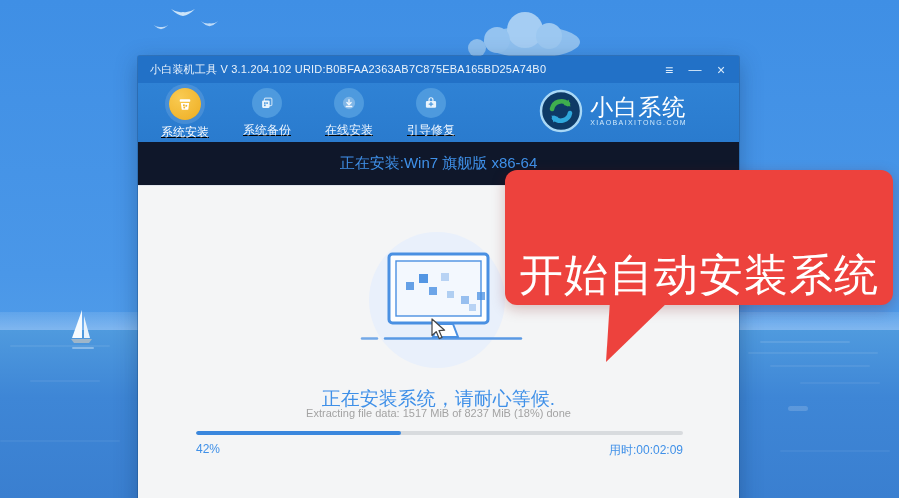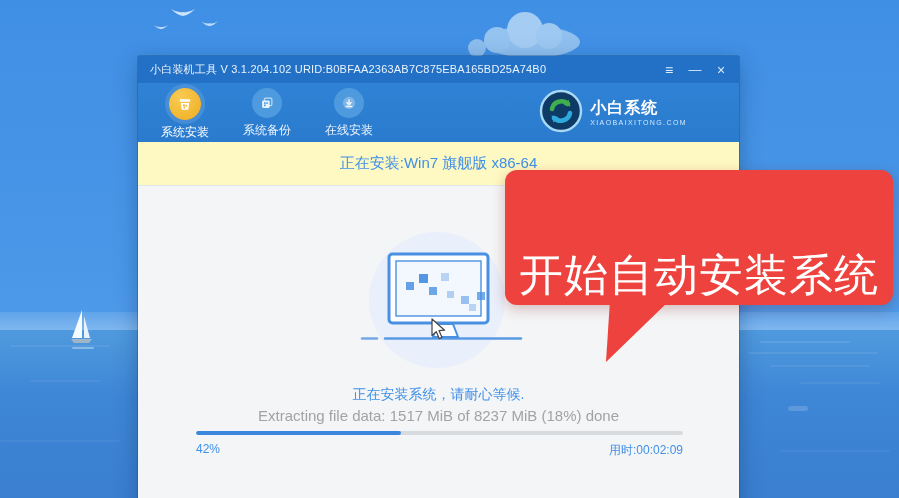--- a/index.html
+++ b/index.html
@@ -30,47 +30,47 @@
               display:flex; align-items:center; padding:0 10px 0 12px; }
   .title-text { color:#eaf3fc; font-size:11px; white-space:nowrap; letter-spacing:.2px; }
   .win-controls { margin-left:auto; display:flex; align-items:center; gap:10px; }
   .win-btn { color:#dcecfb; font-size:14px; line-height:14px; width:16px; text-align:center;
              cursor:default; }
   .win-btn.minimize { font-size:13px; }
 
   .navbar { position:relative; height:59px;
             background:linear-gradient(180deg,#2f82d5 0%,#2a7bce 100%);
             display:flex; align-items:flex-start; padding-left:6px; }
-  .nav-item { width:82px; display:flex; flex-direction:column; align-items:center; padding-top:5px; }
+  .nav-item { width:82px; display:flex; flex-direction:column; align-items:center; padding-top:5px;text-decoration:underline; }
   .nav-circle { width:30px; height:30px; border-radius:50%; background:#4e9ade;
                 display:flex; align-items:center; justify-content:center; }
   .nav-item.active .nav-circle { width:32px; height:32px;
                 background:radial-gradient(circle at 35% 30%,#f9cb52,#eead22);
                 box-shadow:0 0 0 4px rgba(255,255,255,.12); }
   .nav-label { margin-top:4px; color:#eef6ff; font-size:12px; }
   .nav-item.active .nav-label { color:#ffffff; }
 
   .logo { position:absolute; right:52px; top:6px; display:flex; align-items:center; }
   .logo-text { margin-left:7px; }
-  .logo-title { color:#ffffff; font-size:16px; font-weight:bold; letter-spacing:1px; line-height:23px; }
+  .logo-title { color:#ffffff; font-size:23px; font-weight:normal; letter-spacing:1px; line-height:23px; }
   .logo-sub { color:#cfe8fb; font-size:7px; letter-spacing:1.4px; }
 
   .content { position:relative; height:352px; }
-  .heading-strip { height:44px; background:#fef9c3; border-bottom:1px solid #e2e6ed;
+  .heading-strip { height:44px; background:#0f172a; border-bottom:1px solid #e2e6ed;
                    display:flex; align-items:center; justify-content:center; }
   .heading-text { color:#3f90e8; font-size:15px; }
 
   .illu-circle { position:absolute; left:231px; top:90px; width:136px; height:136px;
                  border-radius:50%; background:#e9f0fb; }
   .illu-svg { position:absolute; left:220px; top:105px; }
 
   .status-cn { position:absolute; left:0; top:244px; width:100%; text-align:center;
-               color:#3f90e8; font-size:14px; }
+               color:#3f90e8; font-size:19px; }
   .status-en { position:absolute; left:0; top:265px; width:100%; text-align:center;
-               color:#a3a3a3; font-size:15px; }
+               color:#a3a3a3; font-size:11px; }
 
   .progress-track { position:absolute; left:58px; top:289px; width:487px; height:4px;
                     background:#d8dbde; border-radius:2px; overflow:hidden; }
   .progress-fill { height:100%; width:0%; background:#3a87dd; border-radius:2px; }
   .progress-meta { position:absolute; left:58px; top:300px; width:487px;
                    display:flex; justify-content:space-between; }
   .progress-percent, .progress-elapsed { color:#3f90e8; font-size:12px; }
 
   
   .callout { position:absolute; left:505px; top:170px; width:388px; height:135px;
@@ -169,20 +169,30 @@
           <svg width="18" height="18" viewBox="0 0 24 24">
             <circle cx="12" cy="12" r="8.2" fill="#ffffff" opacity=".28"></circle>
             <path d="M12 7.5 v6" stroke="#f2f8fe" stroke-width="1.8" stroke-linecap="round"></path>
             <path d="M9.2 11.3 L12 14.3 L14.8 11.3" fill="none" stroke="#f2f8fe" stroke-width="1.8" stroke-linecap="round" stroke-linejoin="round"></path>
             <path d="M8.4 16.6 h7.2" stroke="#f2f8fe" stroke-width="1.8" stroke-linecap="round"></path>
           </svg>
         </div>
         <span class="nav-label">在线安装</span>
       </div>
 
+      <div class="nav-item">
+        <div class="nav-circle">
+          <svg width="18" height="18" viewBox="0 0 24 24">
+            <path d="M9.4 9.2 v-1.6 a2.6 2.6 0 0 1 5.2 0 v1.6" fill="none" stroke="#eaf4fc" stroke-width="1.6"></path>
+            <rect x="5.2" y="9.2" width="13.6" height="9" rx="1.6" fill="#eaf4fc"></rect>
+            <path d="M12 11.2 v4.6 M9.7 13.5 h4.6" stroke="#4e9ade" stroke-width="1.7" stroke-linecap="round"></path>
+          </svg>
+        </div>
+        <span class="nav-label">引导修复</span>
+      </div>
 
       <div class="logo">
         <svg width="44" height="44" viewBox="0 0 44 44">
           <circle cx="22" cy="22" r="20" fill="#0e3a66"></circle>
           <circle cx="22" cy="22" r="20" fill="none" stroke="#a9d8f6" stroke-width="2.4"></circle>
           <path d="M13 20 a9.5 9.5 0 0 1 16 -5" fill="none" stroke="#3fae4e" stroke-width="4.6" stroke-linecap="round"></path>
           <path d="M29.5 10.5 L31.5 17.5 L24.5 16 Z" fill="#3fae4e"></path>
           <path d="M31 24 a9.5 9.5 0 0 1 -16 5" fill="none" stroke="#2fa8dc" stroke-width="4.6" stroke-linecap="round"></path>
           <path d="M14.5 33.5 L12.5 26.5 L19.5 28 Z" fill="#2fa8dc"></path>
         </svg>

